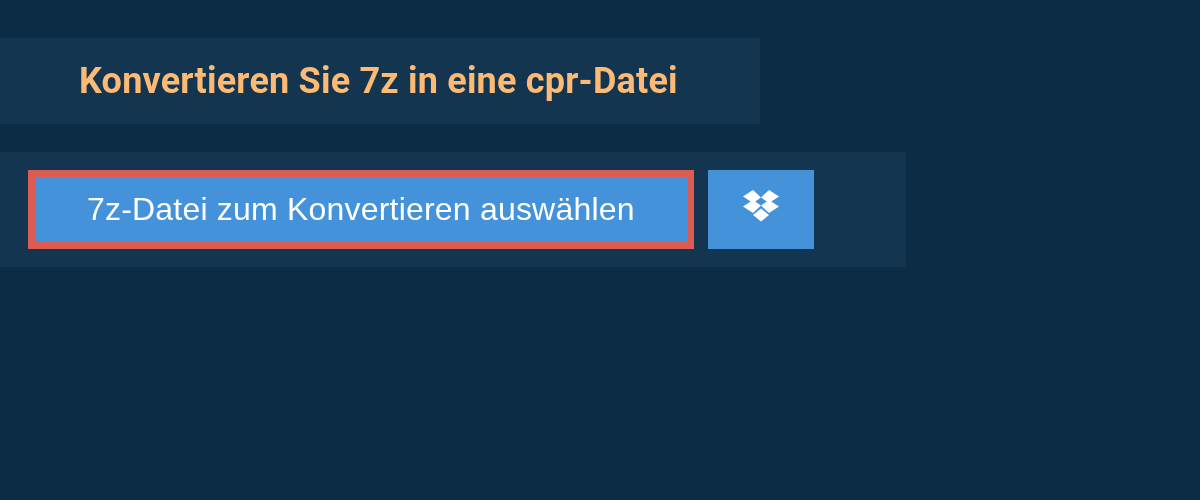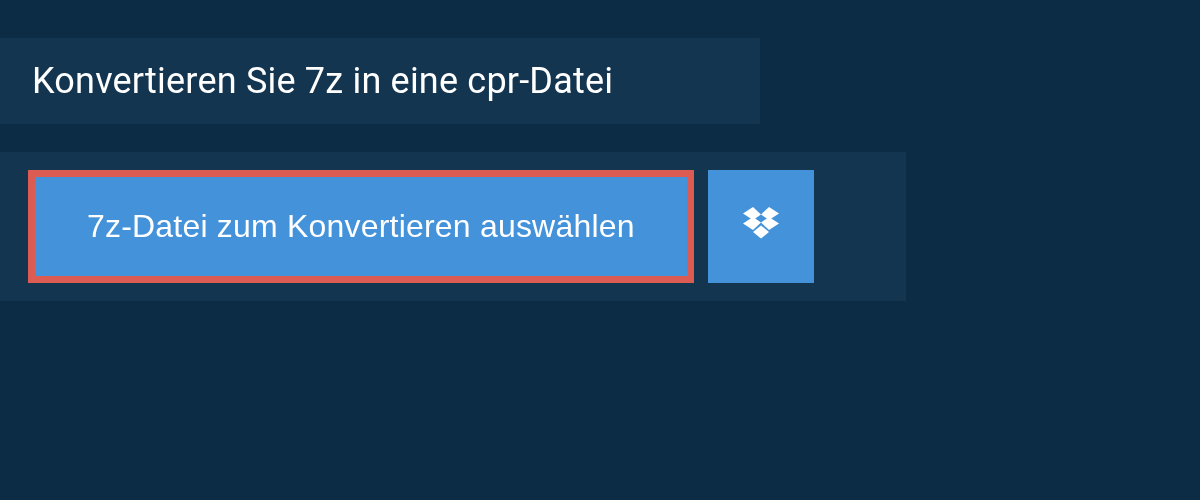--- a/index.html
+++ b/index.html
@@ -14,45 +14,46 @@
       font-family: -apple-system, BlinkMacSystemFont, "Segoe UI", Roboto, Helvetica, Arial, sans-serif;
       overflow: hidden;
     }
     .header-band {
       background: #133550;
       padding: 22px 32px;
       margin-top: 38px;
       width: 760px;
     }
     .page-title {
-      color: #ffffff;
+      color: #fdba74;
       font-size: 36px;
-      font-weight: 400;
+      font-weight: 700;
       letter-spacing: 0.2px;
+      margin-left: 47px;
     }
     .upload-band {
       background: #133550;
       padding: 18px 28px 18px 28px;
       margin-top: 28px;
       width: 906px;
       display: flex;
       align-items: stretch;
       gap: 14px;
     }
     .select-button-wrap {
       border: 7px solid #dc5c53;
       flex: 0 0 auto;
     }
     .select-button {
       background: #4392da;
       color: #ffffff;
       font-size: 32px;
       font-weight: 400;
       border: none;
-      padding: 31px 52px;
+      padding: 14px 52px;
       cursor: pointer;
       display: block;
       text-align: left;
       letter-spacing: 0.2px;
     }
     .dropbox-button {
       background: #4392da;
       border: none;
       width: 106px;
       cursor: pointer;

